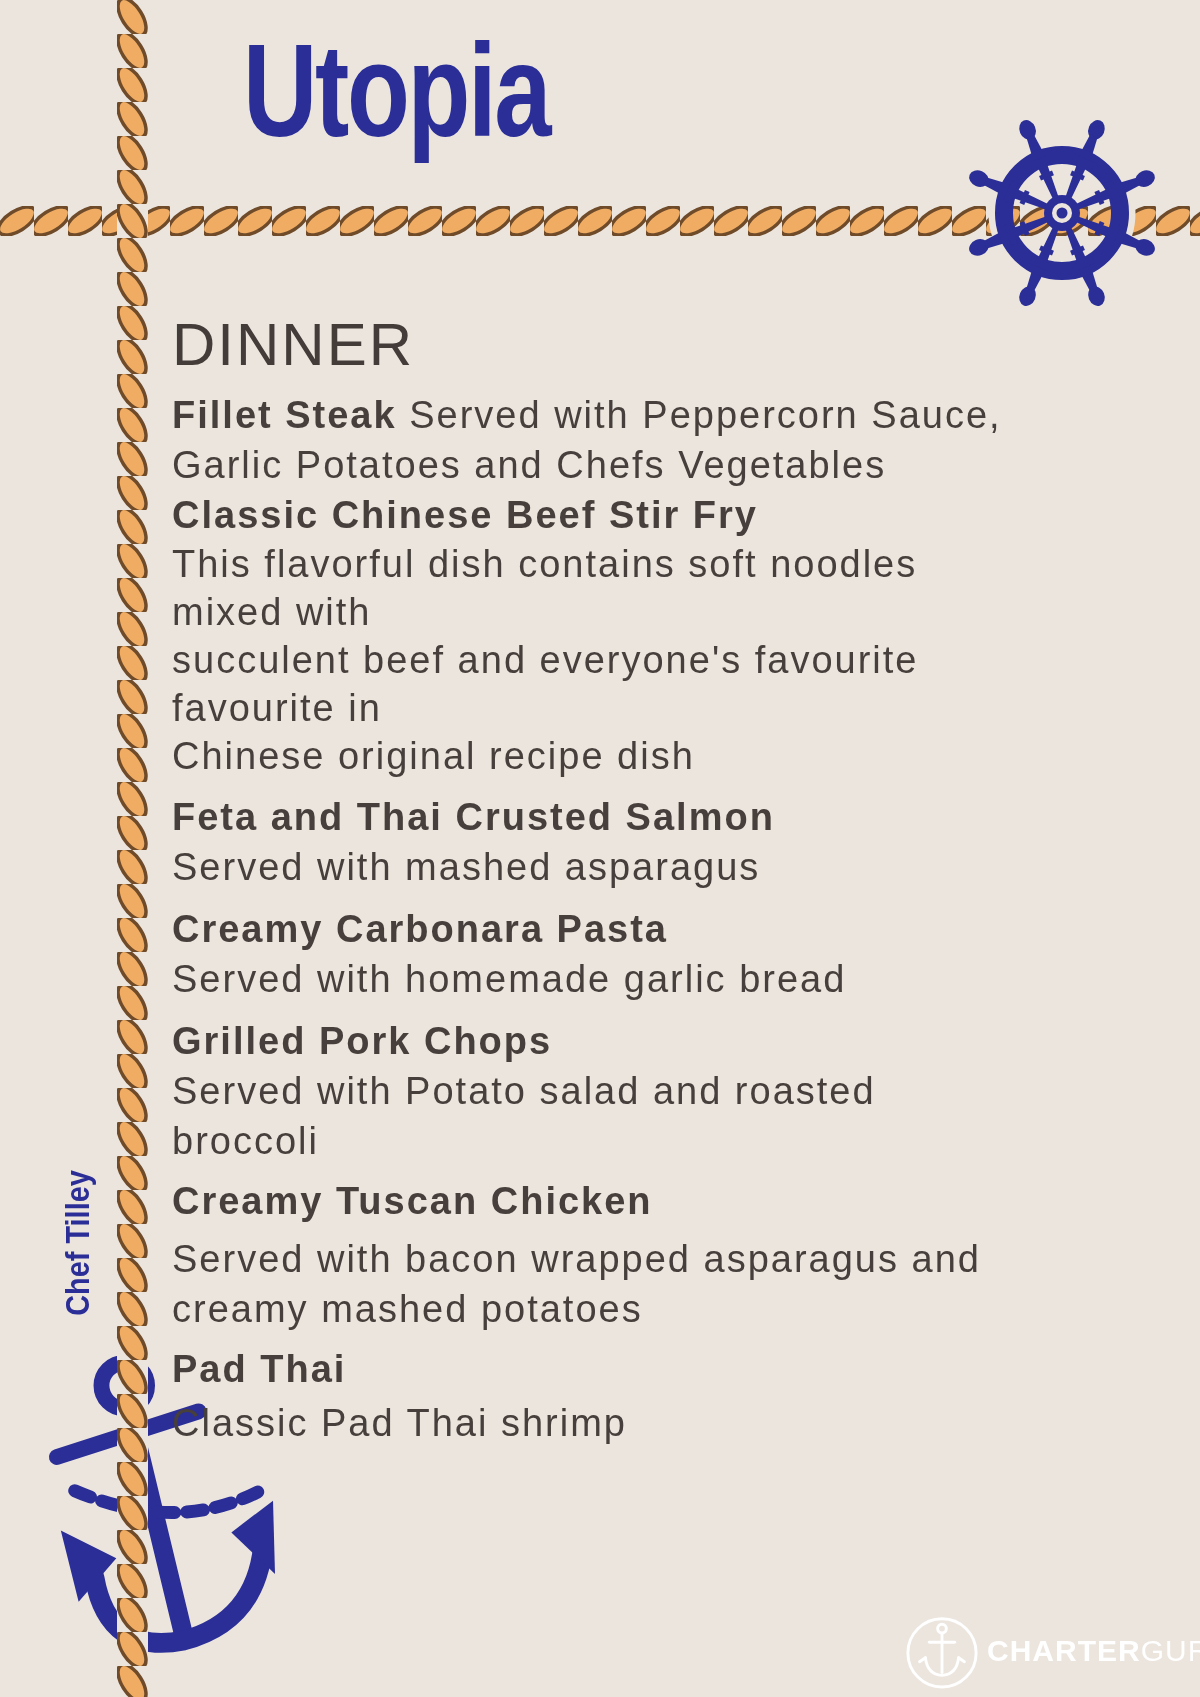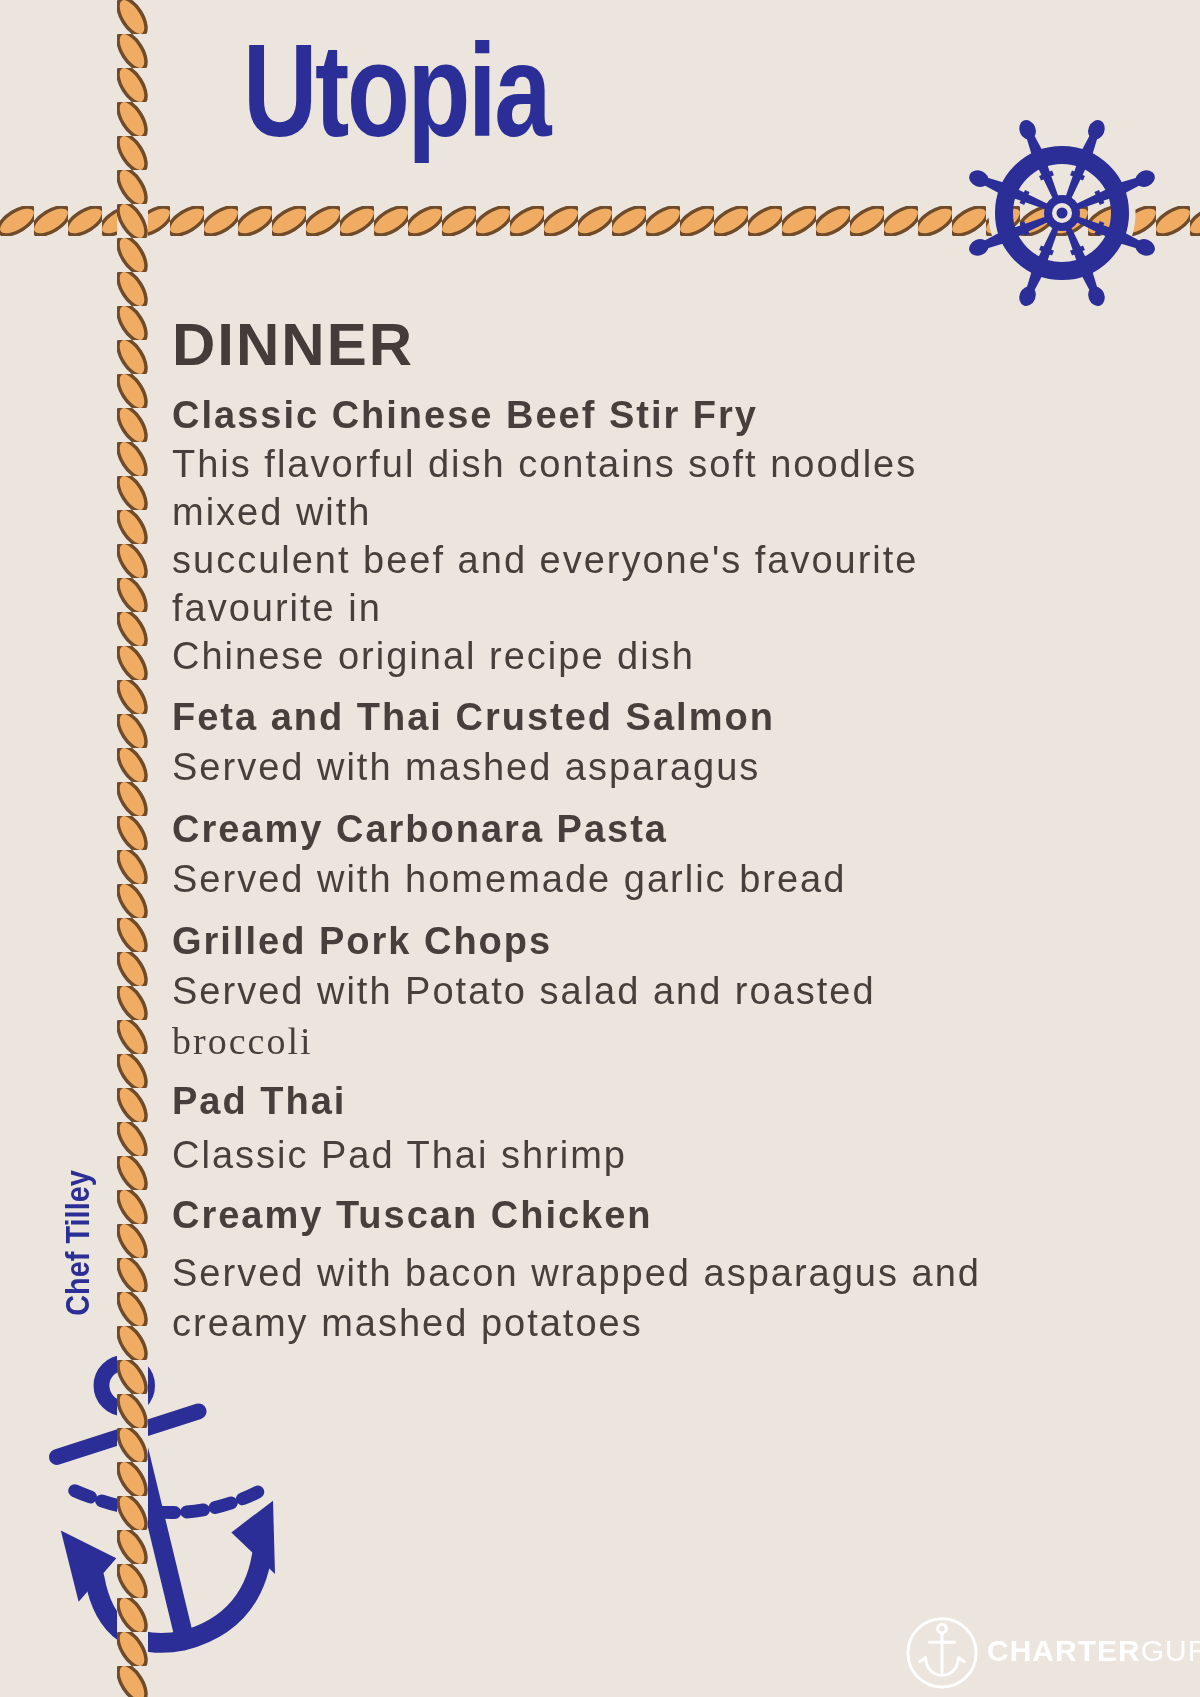--- a/index.html
+++ b/index.html
@@ -21,27 +21,27 @@
   }
   
   .wheel{position:absolute;left:957px;top:108px;z-index:5;}
   
   .menu{
     position:absolute;left:172px;top:314px;width:905px;z-index:6;
     color:#463f3b;font-size:38px;letter-spacing:2px;line-height:50px;
   }
   .menu h2{
     margin:0 0 14px 0;font-size:60px;line-height:62px;
-    letter-spacing:2px;color:#443c39;font-weight:bold;
+    letter-spacing:2px;color:#443c39;font-weight:normal;
   }
   .item-name{font-weight:bold;margin-top:14px;}
   .desc{margin-top:6px;}
   .tight{line-height:48px;margin-top:0;}
   .gap-above{margin-top:10px;}
-  .overlap{margin-top:-34px;font-family:Liberation Serif, serif;}
+  .overlap{margin-top:-34px;}
   .item-lead strong{font-weight:bold;}
   p,.line{margin:0;}
   
   .chef-name{
     position:absolute;left:77px;top:1243px;z-index:6;
     font-size:34px;font-weight:bold;color:#2b2e96;letter-spacing:0;
     transform:translate(-50%,-50%) rotate(-90deg) scaleX(.85);
     white-space:nowrap;
   }
   
@@ -150,20 +150,25 @@
 
     <circle cx="105" cy="105" r="18"></circle>
     <circle cx="105" cy="105" r="10" fill="#ebe5de"></circle>
     <circle cx="105" cy="105" r="5.5"></circle>
   </g>
 </svg>
 
 <div class="menu">
   <h2>DINNER</h2>
 
+  <p class="item-lead">
+    <strong>Fillet Steak</strong>
+    <span>Served with Peppercorn Sauce,</span><br>
+    <span>Garlic Potatoes and Chefs Vegetables</span>
+  </p>
 
   <div>
     <div class="line item-name">Classic Chinese Beef Stir Fry</div>
     <div class="line tight desc">This flavorful dish contains soft noodles</div>
     <div class="line tight">mixed with</div>
     <div class="line tight">succulent beef and everyone's favourite</div>
     <div class="line tight gap-above">favourite in</div>
     <div class="line tight">Chinese original recipe dish</div>
   </div>
 
@@ -177,28 +182,28 @@
     <div class="line desc">Served with homemade garlic bread</div>
   </div>
 
   <div>
     <div class="line item-name" style="margin-top:12px">Grilled Pork Chops</div>
     <div class="line desc">Served with Potato salad and roasted</div>
     <div class="line overlap">broccoli</div>
   </div>
 
   <div>
-    <div class="line item-name" style="margin-top:10px">Pad Thai</div>
-    <div class="line desc" style="margin-top:4px">Classic Pad Thai shrimp</div>
-  </div>
-
-  <div>
     <div class="line item-name" style="margin-top:10px">Creamy Tuscan Chicken</div>
     <div class="line desc" style="margin-top:8px">Served with bacon wrapped asparagus and</div>
     <div class="line">creamy mashed potatoes</div>
+  </div>
+
+  <div>
+    <div class="line item-name" style="margin-top:10px">Pad Thai</div>
+    <div class="line desc" style="margin-top:4px">Classic Pad Thai shrimp</div>
   </div>
 </div>
 
 <div class="chef-name">Chef Tilley</div>
 
 <svg class="anchor" width="240" height="357" viewBox="0 0 240 360" aria-hidden="true">
   <g fill="none" stroke="#2b2e96" stroke-linecap="round">
     <circle cx="88" cy="46" r="23" stroke-width="16"></circle>
     <path d="M20,118 L163,72" stroke-width="16"></path>
     <path d="M92,66 L148,298" stroke-width="19"></path>

